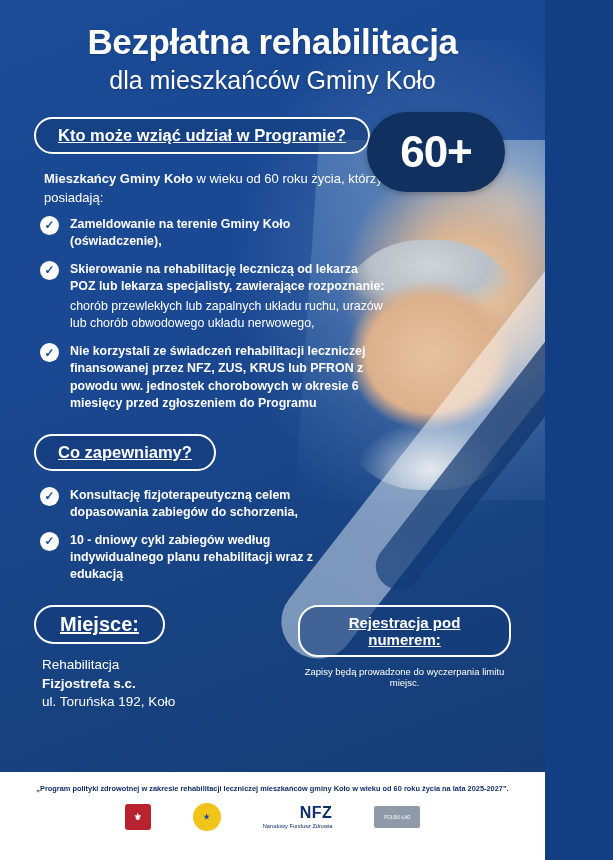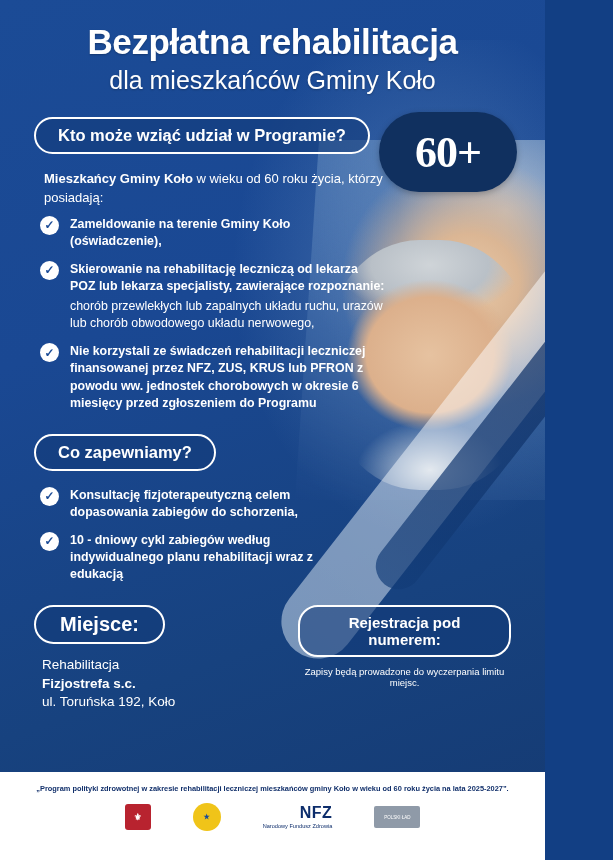--- a/index.html
+++ b/index.html
@@ -73,39 +73,38 @@
   .title {
     font-size: 35px; font-weight: bold; letter-spacing: -0.4px;
     text-shadow: 0 1px 2px rgba(0,0,0,.25);
   }
   .subtitle {
     font-size: 25px; font-weight: normal; margin-top: 4px;
     text-shadow: 0 1px 2px rgba(0,0,0,.25);
   }
   
   .badge60 {
-    position: absolute; right: 28px; top: 112px;
+    position: absolute; right: 40px; top: 112px;
     width: 138px; height: 80px; border-radius: 40px;
     background: #10305f;
     display: flex; align-items: center; justify-content: center;
     z-index: 8;
     box-shadow: 0 2px 6px rgba(0,0,0,.25);
-    font-family: Liberation Serif, serif;
   }
   .badge60 span { font-size: 44px; font-weight: bold; color: #fff; letter-spacing: -1px; }
   
   .pill {
     display: inline-block;
     border: 2px solid #fff;
     border-radius: 20px;
     padding: 7px 22px;
     font-size: 16.5px;
     font-weight: bold;
     background: rgba(18,58,120,0.55);
-    z-index: 6; position: relative;
+    z-index: 6; position: relative; text-decoration: underline;
   }
   .content { position: relative; z-index: 6; padding: 0 34px; }
   .sec1 { margin-top: 16px; }
   .lead {
     margin: 16px 0 8px 10px;
     font-size: 13px; line-height: 1.45; max-width: 350px;
   }
   .lead b { font-weight: bold; }
   ul.checks { list-style: none; margin: 0 0 0 6px; }
   ul.checks li {

